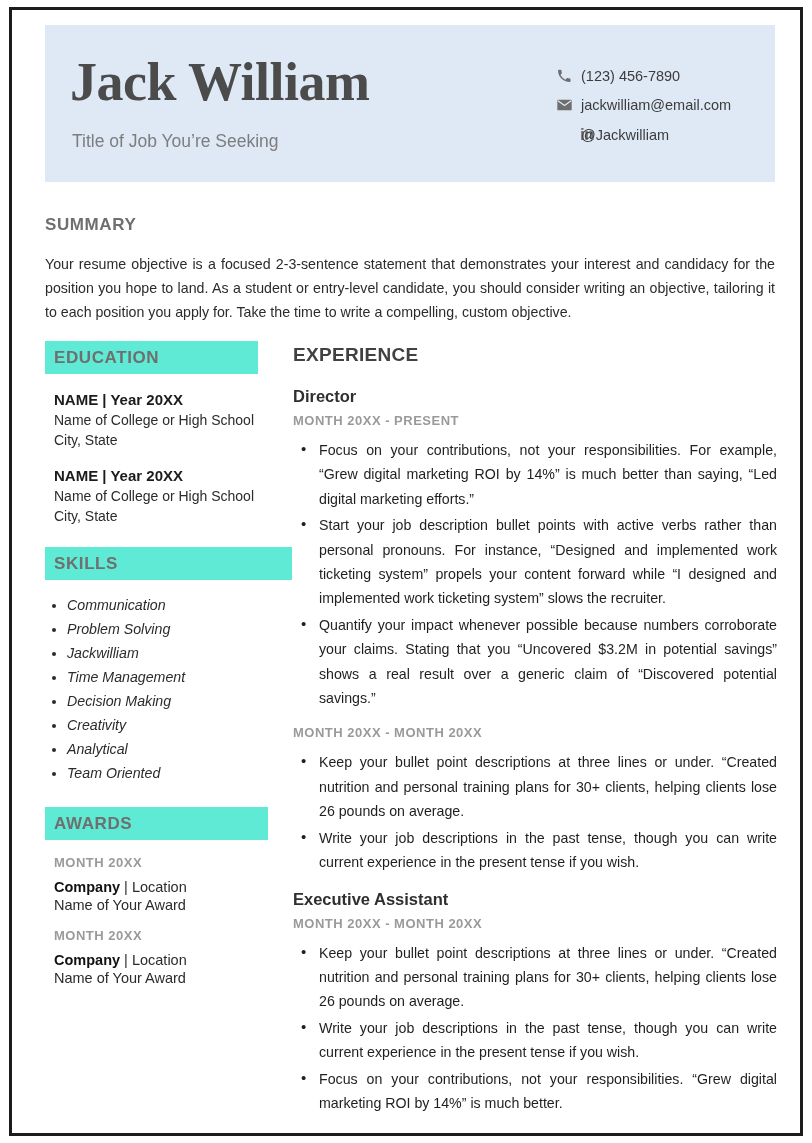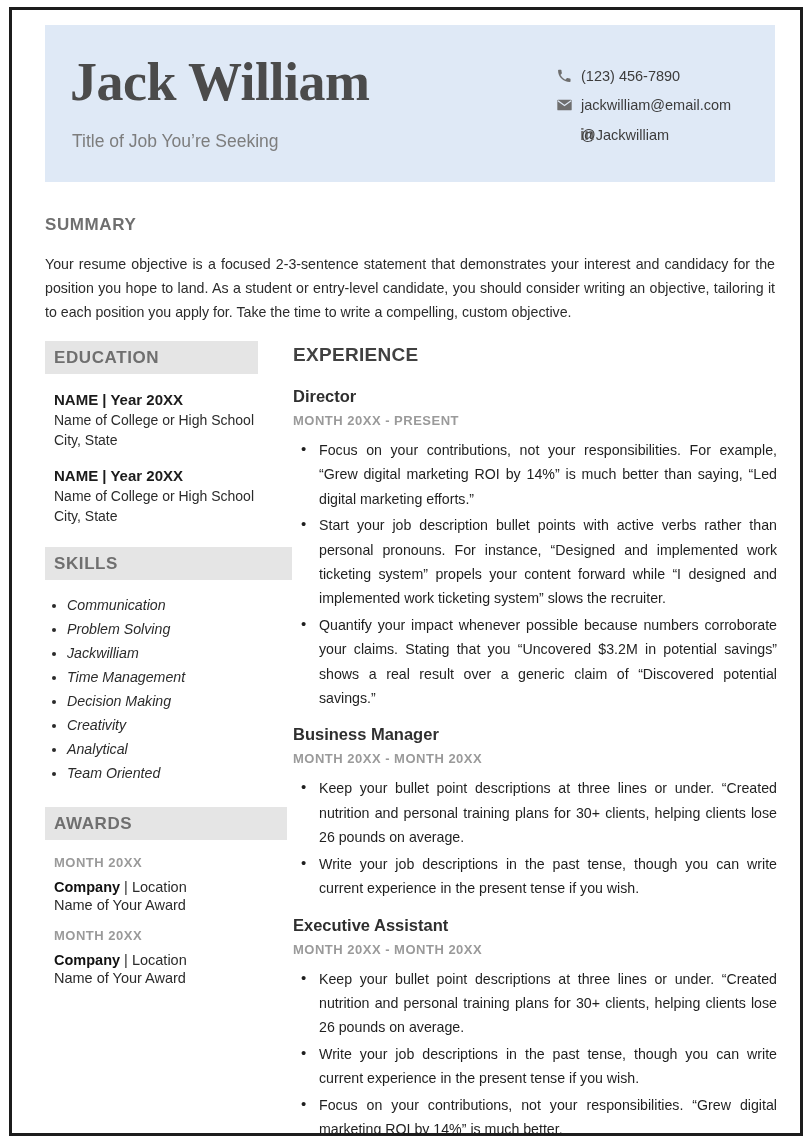--- a/index.html
+++ b/index.html
@@ -129,34 +129,34 @@
   }
   .col-right {
     position: absolute;
     left: 281px;
     top: 334px;
     width: 484px;
   }
 
   
   .bar-heading {
-    background: #e5e5e5;
+    background: #5eead4;
     height: 33px;
     display: flex;
     align-items: center;
     padding-left: 9px;
     box-sizing: border-box;
     font-size: 17px;
     font-weight: bold;
     letter-spacing: 0.6px;
     color: #6f6f6f;
   }
   .bar-education { width: 213px; }
   .bar-skills { width: 247px; }
-  .bar-awards { width: 242px; }
+  .bar-awards { width: 223px; }
 
   .left-block { padding-left: 9px; }
 
   
   .edu-entry { margin-top: 17px; }
   .edu-name {
     font-size: 15px;
     font-weight: bold;
     color: #1b1b1b;
     margin-bottom: 3px;
@@ -341,21 +341,20 @@
         <div class="job-title">Director</div>
         <div class="job-date">MONTH 20XX - PRESENT</div>
         <ul class="job-bullets">
           <li>Focus on your contributions, not your responsibilities. For example, “Grew digital marketing ROI by 14%” is much better than saying, “Led digital marketing efforts.”</li>
           <li>Start your job description bullet points with active verbs rather than personal pronouns. For instance, “Designed and implemented work ticketing system” propels your content forward while “I designed and implemented work ticketing system” slows the recruiter.</li>
           <li>Quantify your impact whenever possible because numbers corroborate your claims. Stating that you “Uncovered $3.2M in potential savings” shows a real result over a generic claim of “Discovered potential savings.”</li>
         </ul>
       </div>
 
       <div class="job">
-        <div class="job-title">Business Manager</div>
         <div class="job-date">MONTH 20XX - MONTH 20XX</div>
         <ul class="job-bullets">
           <li>Keep your bullet point descriptions at three lines or under. “Created nutrition and personal training plans for 30+ clients, helping clients lose 26 pounds on average.</li>
           <li>Write your job descriptions in the past tense, though you can write current experience in the present tense if you wish.</li>
         </ul>
       </div>
 
       <div class="job">
         <div class="job-title">Executive Assistant</div>
         <div class="job-date">MONTH 20XX - MONTH 20XX</div>

